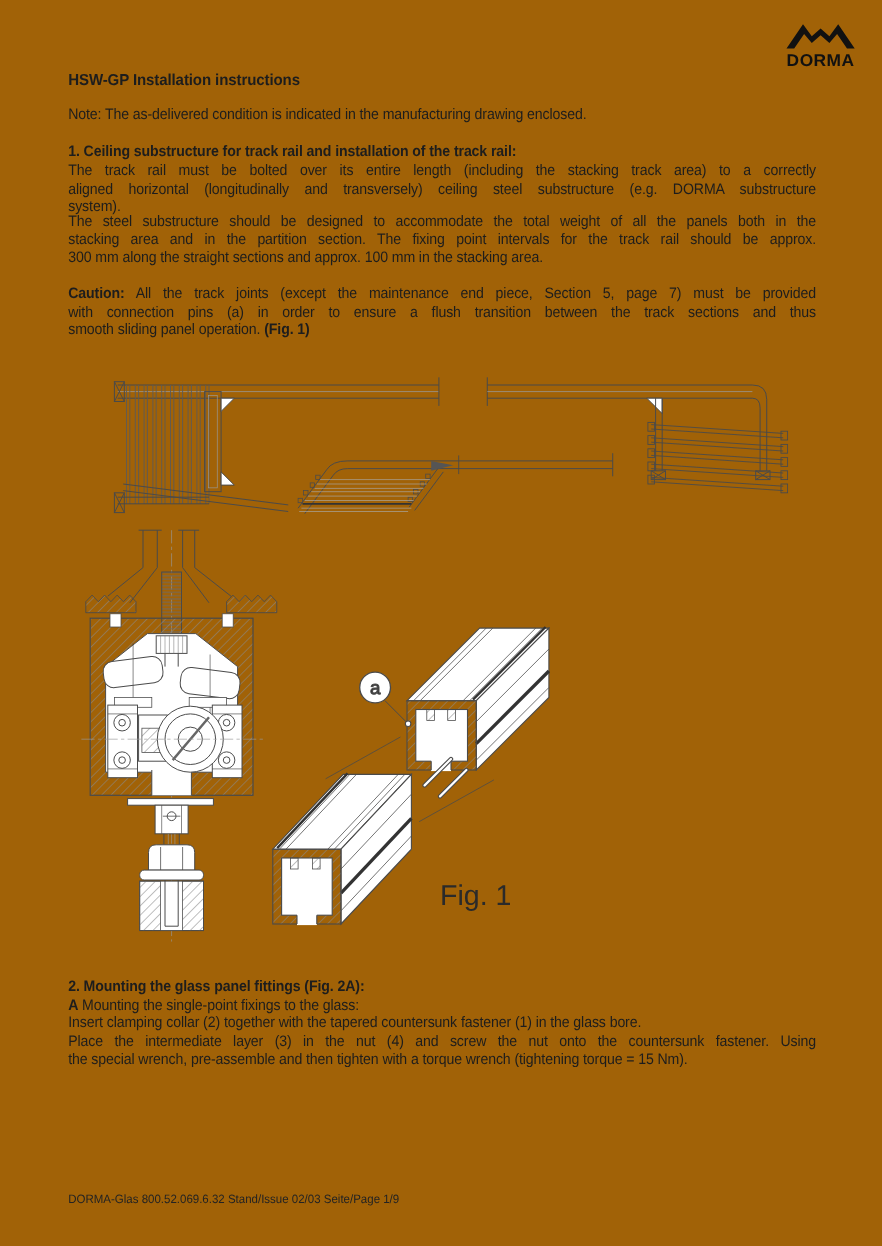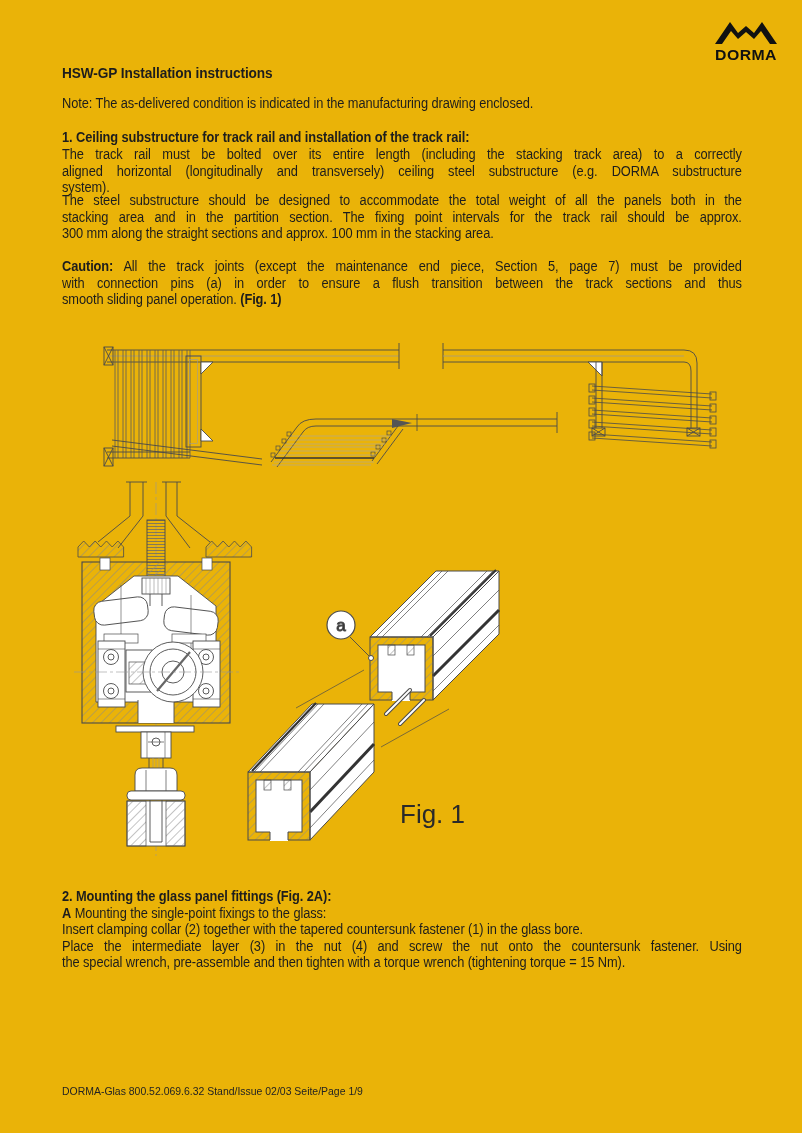--- a/index.html
+++ b/index.html
@@ -1,16 +1,16 @@
 <!DOCTYPE html>
 <html><head>
 <meta charset="utf-8">
 <style>
   html,body{margin:0;padding:0;background:#e8e8e8;}
-  .page{position:relative;width:802px;height:1133px;background:#eab308;
+  .page{position:relative;width:802px;height:1133px;background:#a16207;
         font-family:"Liberation Sans",sans-serif;color:#1d1d1d;overflow:hidden;margin:0 auto;}
   .para{position:absolute;left:62px;width:731px;transform:scaleX(.93);transform-origin:0 0;
         font-size:13.8px;line-height:16.6px;letter-spacing:-0.1px;}
   .tline{text-align:left;white-space:pre-wrap;}
   .tline.fill{text-align:justify;text-align-last:justify;}
   .b{font-weight:700;}
   #page-title{position:absolute;left:62px;top:65px;font-size:14.4px;font-weight:700;
         transform:scaleX(.95);transform-origin:0 0;letter-spacing:-0.1px;}
   #blk-note{top:96px;}
   #blk-s1h{top:130px;font-weight:700;}

